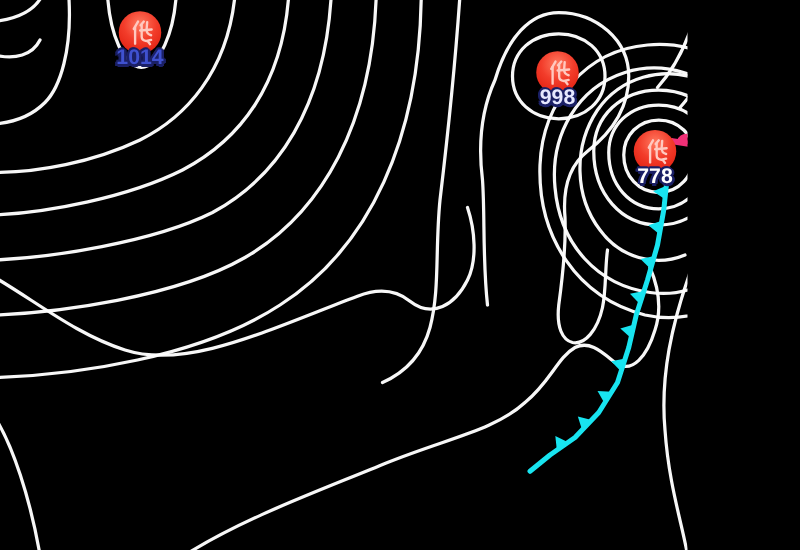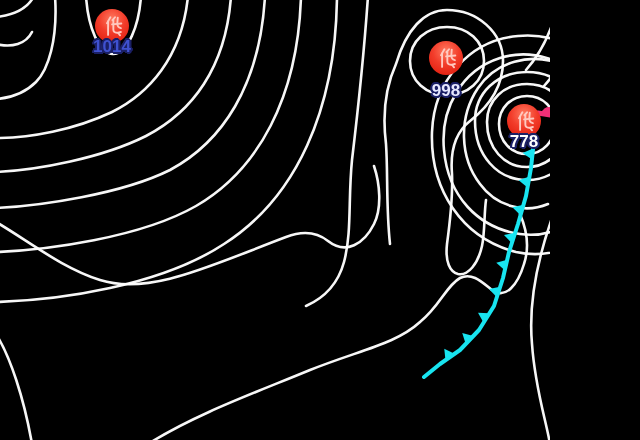--- a/index.html
+++ b/index.html
@@ -95,21 +95,21 @@
     <svg class="kanji" viewBox="0 0 100 100">
         <path d="M40,6 L24,34"></path>
         <path d="M29,26 L29,90"></path>
         <path d="M62,6 L50,20"></path>
         <path d="M54,18 L54,64 Q54,78 72,80 L90,76"></path>
         <path d="M48,40 L92,36"></path>
         <path d="M75,8 L73,34 Q72,54 90,58"></path>
         <path d="M78,82 L86,92"></path>
       </svg>
   </div>
-  <div class="low-pressure" id="lowp1" style="left: 446px; top: 90px; color: rgb(230, 232, 255);">998</div>
+  <div class="low-pressure" id="lowp1" style="left: 446px; top: 78px; color: rgb(230, 232, 255);">998</div>
 
   <div class="low-circle" id="lowc2" style="left: 524px; top: 121px;">
     <svg class="kanji" viewBox="0 0 100 100">
         <path d="M40,6 L24,34"></path>
         <path d="M29,26 L29,90"></path>
         <path d="M62,6 L50,20"></path>
         <path d="M54,18 L54,64 Q54,78 72,80 L90,76"></path>
         <path d="M48,40 L92,36"></path>
         <path d="M75,8 L73,34 Q72,54 90,58"></path>
         <path d="M78,82 L86,92"></path>

